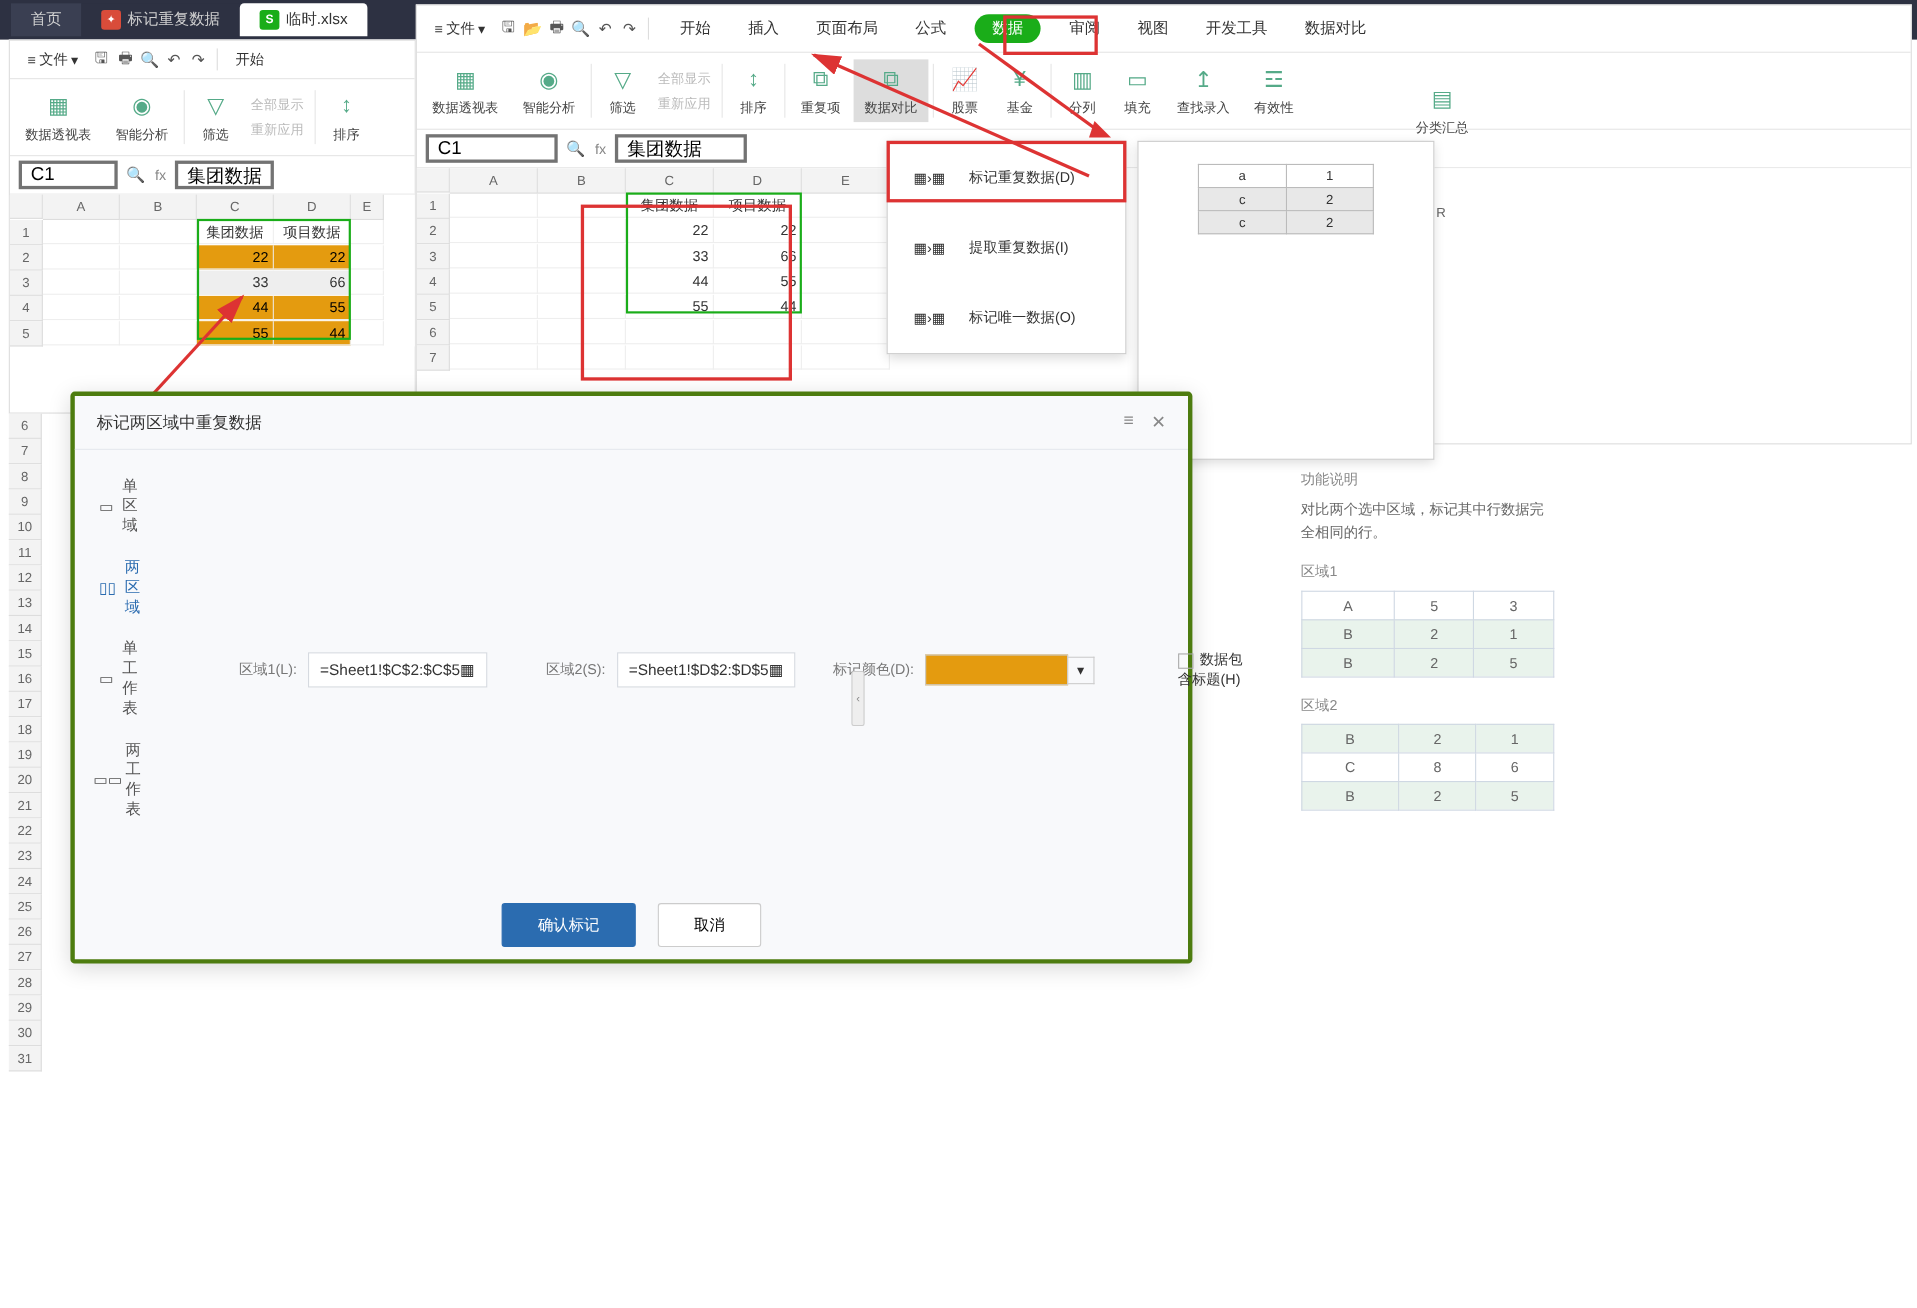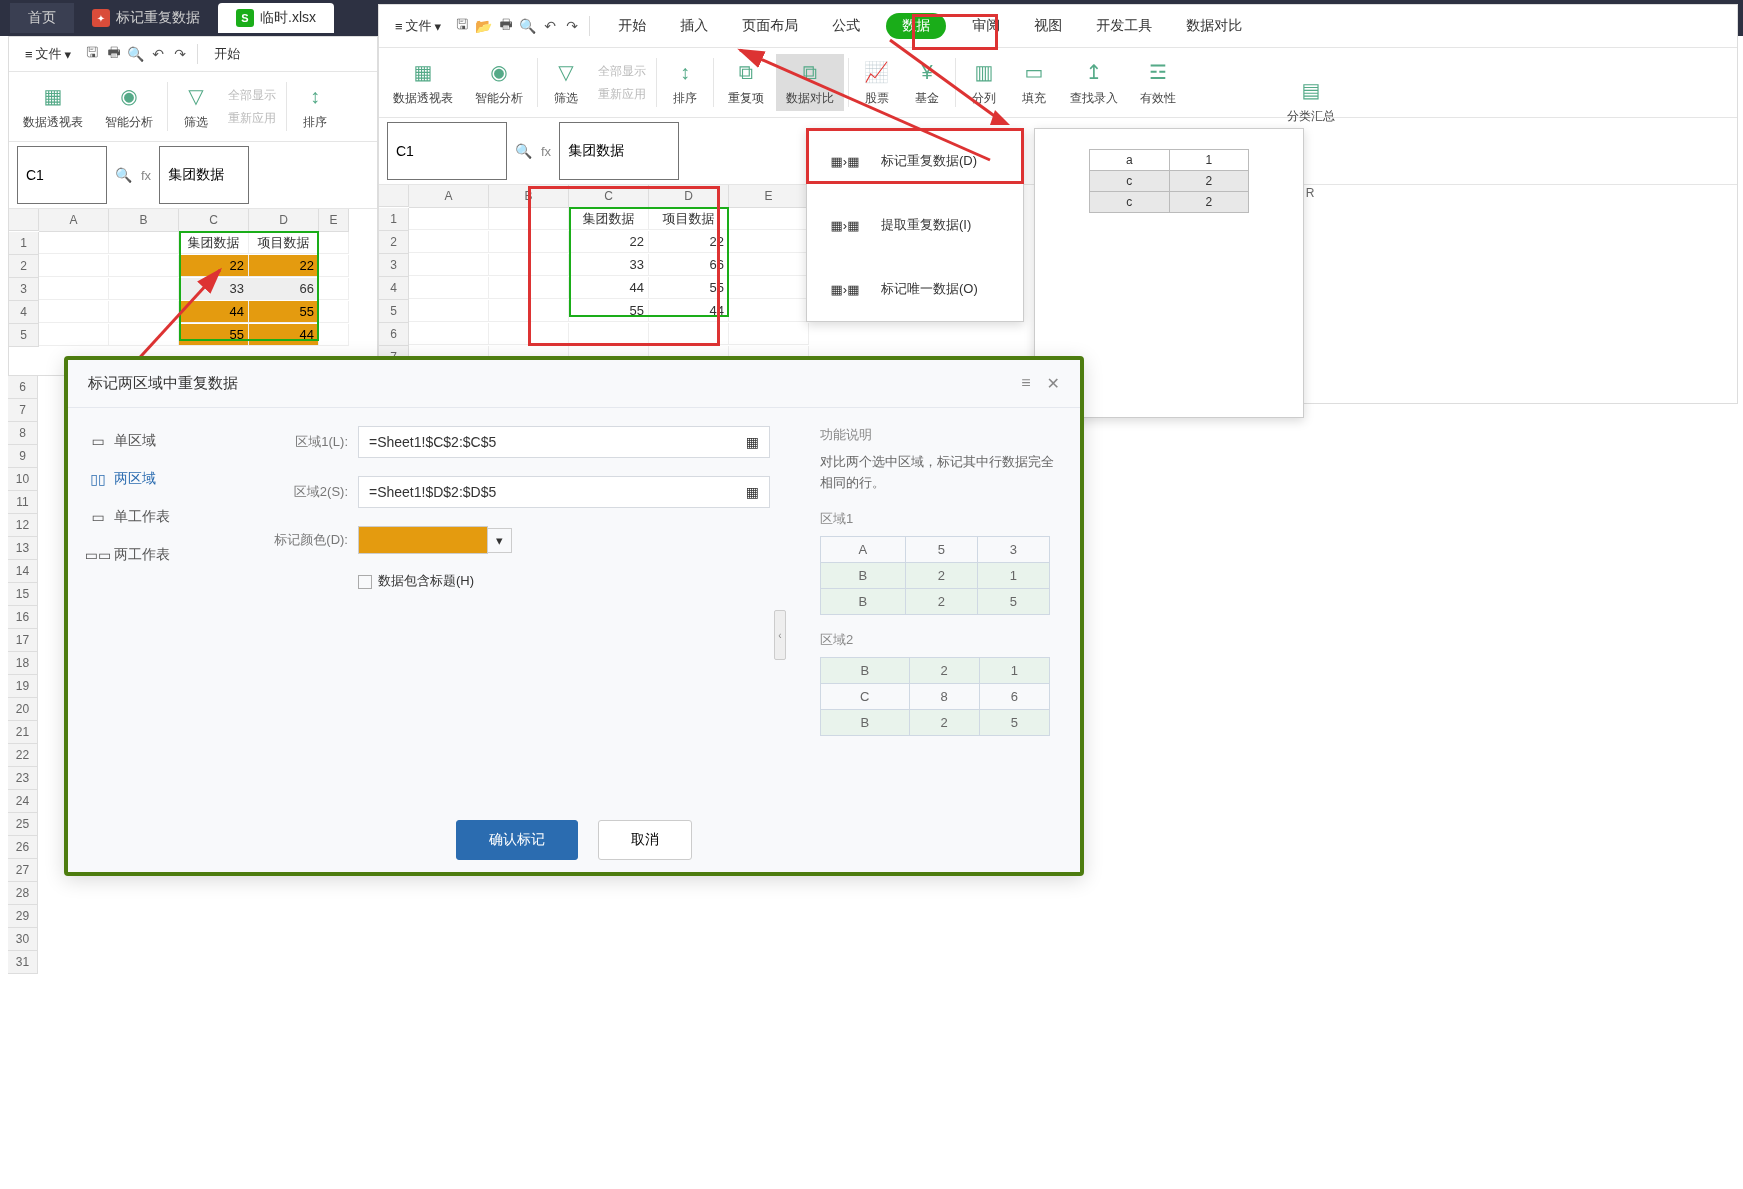--- a/index.html
+++ b/index.html
@@ -26,21 +26,21 @@
 .menutab.active{background:#1aad19;color:#fff;border-radius:14px;padding:4px 16px}
 
 .ribbon{display:flex;align-items:stretch;padding:6px 4px;border-bottom:1px solid #e5e5e5;gap:2px}
 .ribbon-btn{display:flex;flex-direction:column;align-items:center;justify-content:flex-end;padding:4px 10px;gap:4px;cursor:pointer;font-size:12px;color:#444}
 .ribbon-btn.active{background:#ddd}
 .ribbon-ico{width:28px;height:28px;display:flex;align-items:center;justify-content:center;font-size:20px;color:#5a8}
 .ribbon-sep{width:1px;background:#e5e5e5;margin:4px 2px}
 .sub-fade{color:#bbb;font-size:12px}
 
 .cellref{display:flex;align-items:center;padding:4px 8px;border-bottom:1px solid #e5e5e5;gap:8px}
-.cellref input{border:1px solid #737373;padding:20px 8px;font-size:14px}
+.cellref input{border:3px solid #737373;padding:0 8px;font-size:17px}
 .cellref .fx{color:#888}
 
 .grid-area{position:relative;background:#fff}
 .rowhdr{width:30px;background:#f3f3f3;border-right:1px solid #ddd;border-bottom:1px solid #ddd;text-align:center;font-size:12px;color:#666;line-height:22px}
 .colhdr{background:#f3f3f3;border-right:1px solid #ddd;border-bottom:1px solid #ddd;text-align:center;font-size:12px;color:#666;line-height:22px}
 .cell{border-right:1px solid #eee;border-bottom:1px solid #eee;height:22px;line-height:22px;padding:0 4px;text-align:right;font-size:13px}
 .cell.hdr{text-align:center;background:#fff}
 .cell.hl{background:#e49b0f;color:#000}
 .cell.alt{background:#eee}
 
@@ -58,21 +58,21 @@
 
 .dialog{position:absolute;left:64px;top:356px;width:1020px;height:520px;background:#f8f9fb;border:4px solid #4d7c0f;border-radius:4px;box-shadow:0 4px 20px rgba(0,0,0,.15);z-index:20}
 .dialog-header{display:flex;align-items:center;justify-content:space-between;padding:14px 20px;border-bottom:1px solid #e5e8ee}
 .dialog-title{font-size:15px;color:#333}
 .dialog-close{display:flex;gap:16px;color:#888;font-size:16px}
 .dialog-body{display:flex;height:400px}
 .dialog-side{width:160px;padding:14px 8px}
 .side-item{display:flex;align-items:center;gap:8px;padding:10px 14px;cursor:pointer;font-size:14px;color:#555}
 .side-item.active{color:#2b6cb0}
 .side-ico{width:16px;height:16px;display:inline-flex;align-items:center;justify-content:center}
-.dialog-main{flex:1;padding:18px 30px;display:flex;flex-direction:column;gap:18px}
+.dialog-main{flex:1;padding:18px 30px;display:flex;flex-direction:row;gap:18px}
 .form-row{display:flex;align-items:center;gap:10px}
 .form-label{width:90px;text-align:right;color:#777;font-size:13px}
 .form-input{flex:1;border:1px solid #d6dae0;padding:7px 10px;font-size:14px;background:#fff;display:flex;align-items:center;justify-content:space-between;max-width:440px}
 .color-sw{width:130px;height:28px;background:#e49b0f;border:1px solid #ccc}
 .checkbox{width:14px;height:14px;border:1px solid #aaa;display:inline-block;vertical-align:middle;margin-right:6px}
 .dialog-right{width:280px;padding:18px 20px;font-size:13px;color:#666}
 .dialog-right h4{font-size:13px;color:#888;font-weight:normal;margin-bottom:8px}
 .dialog-right p{line-height:1.6;margin-bottom:16px}
 .mini-table{width:230px;border-collapse:collapse;margin-bottom:16px}
 .mini-table td{border:1px solid #cfd8e3;padding:5px 0;text-align:center;font-size:13px}

